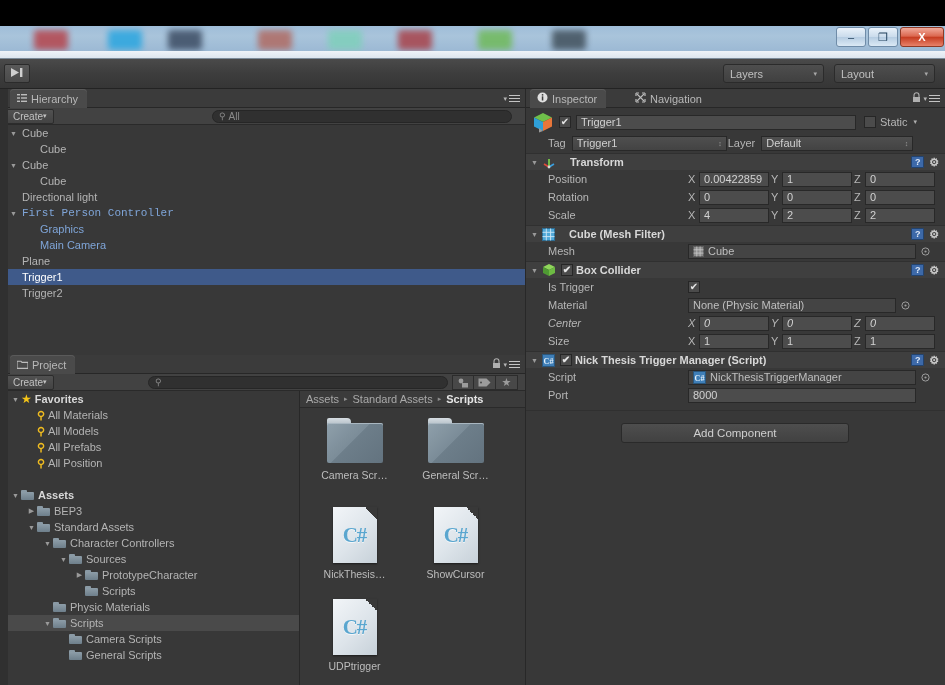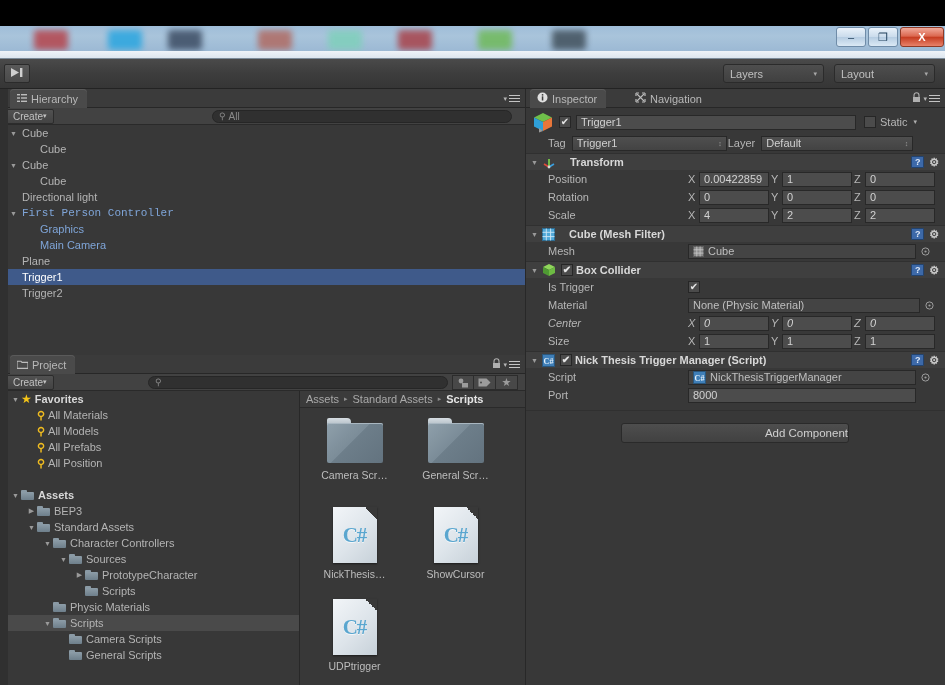--- a/index.html
+++ b/index.html
@@ -165,21 +165,21 @@
   .comp-sep { position:absolute; left:0; width:100%; height:1px; background:#303030; }
   .help-ico { width:13px; height:12px; background:#3d69a8; border:1px solid #22436f;
               border-radius:1px; color:#dfe9f7; font-size:9px; text-align:center; line-height:11px; }
   .gear-ico { color:#c9c9c9; font-size:11px; }
   .xyz { display:flex; align-items:center; gap:2px; }
   .xyz .ax { font-size:11px; color:#b6b6b6; width:9px; }
   .addcomp {
     position:absolute; height:20px;
     background:linear-gradient(180deg,#4e4e4e,#414141);
     border:1px solid #2a2a2a; border-radius:3px;
-    display:flex; align-items:center; justify-content:flex-end;
+    display:flex; align-items:center; justify-content:center;
     font-size:11.5px; color:#cfcfcf;
   }
   .divider-v { position:absolute; width:1px; background:#282828; }
   .ham { display:inline-block; width:11px; }
   .ham i { display:block; height:1px; background:#c4c4c4; margin:2px 0; }
 </style>
 </head>
 <body>
 
 <div id="root">
@@ -689,21 +689,21 @@
           </span>
         </div>
         <div class="name-row" style="top: 125px; height: 18px;">
           <span class="lbl" style="margin-left:22px; width:140px; display:inline-block;">Is Trigger</span>
           <span class="chk">
             <span>✔</span>
           </span>
         </div>
         <div class="name-row" style="top: 143px; height: 18px;">
           <span class="lbl" style="margin-left:22px; width:140px; display:inline-block;">Material</span>
-          <span class="text-field ro-field" style="width:232px; gap:4px;align-items:center;">
+          <span class="text-field ro-field" style="width:208px; gap:4px;align-items:center;">
             <span>None (Physic Material)</span>
           </span>
           <span style="margin-left:5px;display:flex;align-items:center;">
             <svg width="9" height="9" viewBox="0 0 9 9">
               <circle cx="4.5" cy="4.5" r="3.6" fill="none" stroke="#9e9e9e" stroke-width="1"></circle>
               <circle cx="4.5" cy="4.5" r="1.1" fill="#9e9e9e"></circle>
             </svg>
           </span>
         </div>
         <div class="name-row" style="top: 161px; height: 18px; font-style: italic;">

